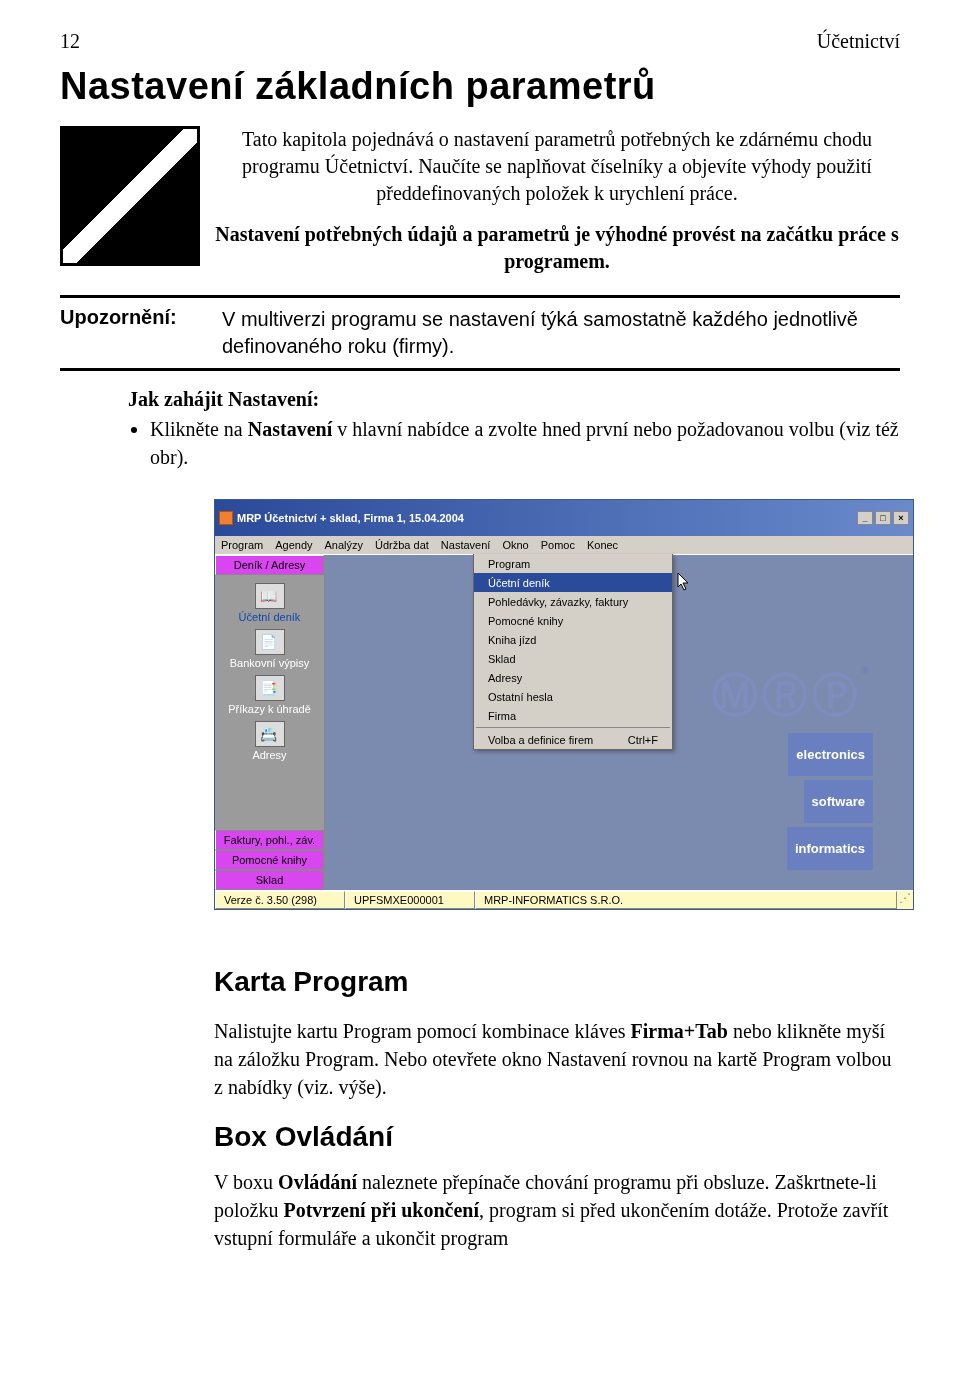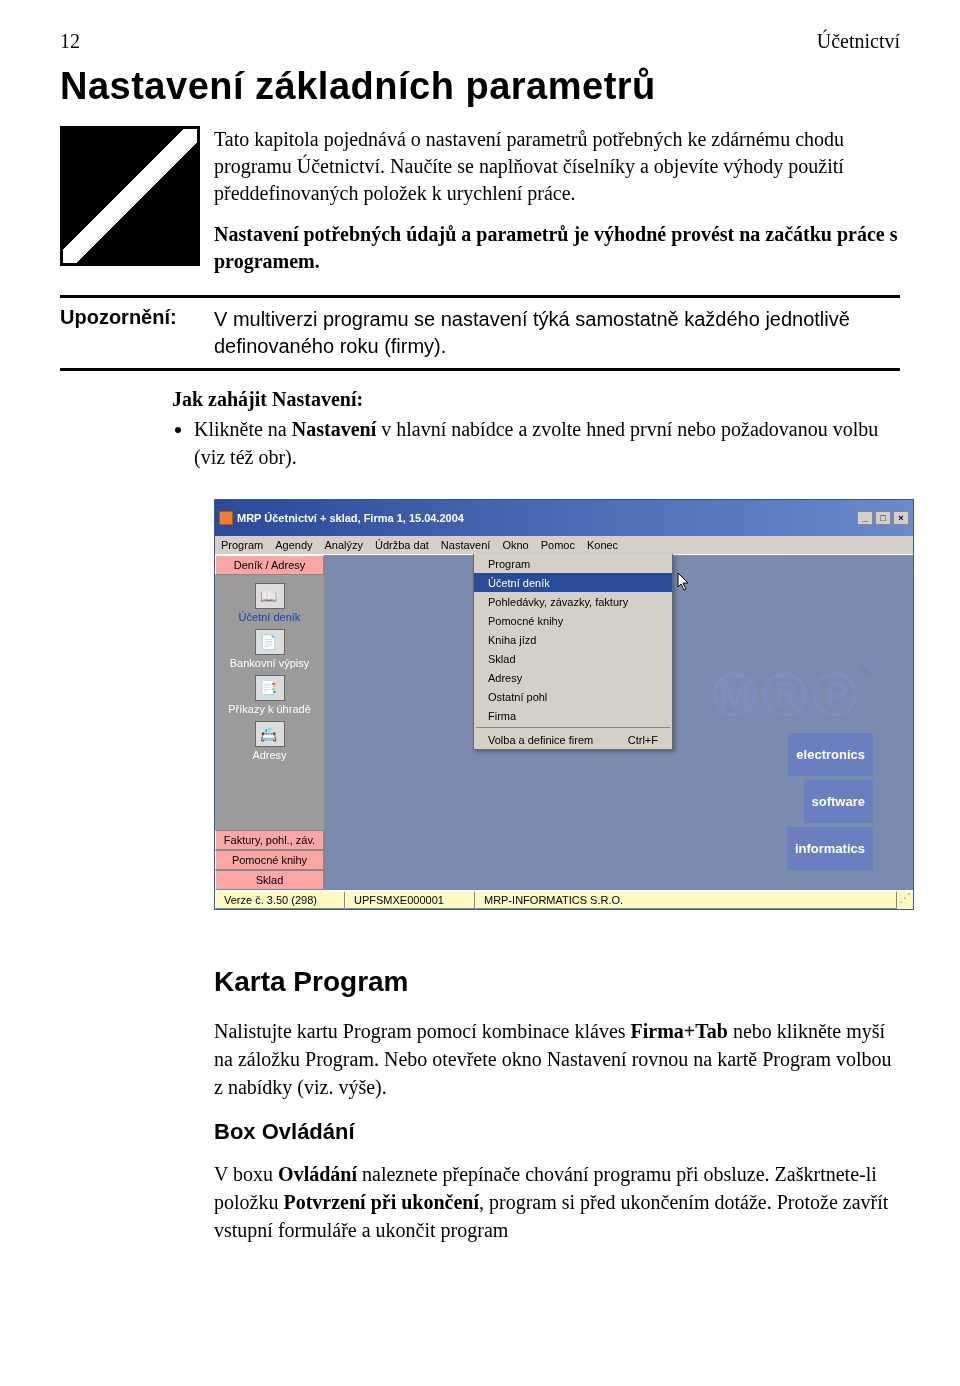--- a/index.html
+++ b/index.html
@@ -13,34 +13,34 @@
     position: relative;
   }
   .page-header { display: flex; justify-content: space-between; font-size: 20px; margin-bottom: 12px; }
   .main-heading {
     font-family: Arial, Helvetica, sans-serif;
     font-weight: 700;
     font-size: 38px;
     letter-spacing: 0.5px;
     margin-bottom: 18px;
   }
-  .intro-row { display: flex; gap: 14px; }
+  .intro-row { display: flex; gap: 14px; text-align: center; }
   .icon-box {
     width: 140px; height: 140px;
     border: 3px solid #000;
     background: linear-gradient(135deg,#000 0%,#000 45%,#fff 45%,#fff 55%,#000 55%,#000 100%);
     flex-shrink: 0;
   }
   .intro-text { flex: 1; font-size: 20px; line-height: 1.35; }
   .intro-text p { margin-bottom: 14px; }
   .intro-text .bold-line { font-weight: 700; }
-  .upo-row { display: flex; gap: 14px; border-top: 3px solid #000; border-bottom: 3px solid #000; margin-top: 6px; padding: 8px 0; }
+  .upo-row { display: flex; gap: 22px; border-top: 3px solid #000; border-bottom: 3px solid #000; margin-top: 6px; padding: 8px 0; }
   .upo-label { width: 140px; flex-shrink: 0; font-family: Arial, sans-serif; font-weight: 700; font-size: 20px; }
   .upo-body { flex: 1; font-family: Arial, sans-serif; font-size: 20px; line-height: 1.35; }
-  .after-upo { margin-left: 112px; margin-top: 14px; font-size: 20px; line-height: 1.4; }
+  .after-upo { margin-left: 68px; margin-top: 14px; font-size: 20px; line-height: 1.4; }
   .after-upo .sub-head { font-weight: 700; }
   .after-upo ul { list-style: disc; padding-left: 22px; margin-top: 2px; }
   .after-upo li .b { font-weight: 700; }
 
   
   .app-window {
     width: 700px;
     margin-left: 154px;
     margin-top: 28px;
     border: 1px solid #3a5a8a;
@@ -55,21 +55,21 @@
   }
   .titlebar .t-icon { width: 14px; height: 14px; background:#f0802e; margin-right:4px; border:1px solid #c05000;}
   .titlebar .t-title { flex:1; }
   .winbtns { display:flex; gap:2px; }
   .winbtn { width:16px; height:14px; background:#d4d0c8; border:1px solid #888; font-size:9px; line-height:12px; text-align:center; color:#000; font-weight:700;}
   .menubar { display:flex; gap:12px; padding:3px 6px; background:#d4d0c8; border-bottom:1px solid #fff;}
   .menubar span { }
   .menubar .open { background:#d4d0c8; }
   .app-body { display:flex; height:335px; position:relative; }
   .sidebar { width:110px; background:#d4d0c8; border-right:1px solid #888; display:flex; flex-direction:column; }
-  .side-tab { background:#fca5a5; border:1px solid #fff; border-bottom-color:#888; border-right-color:#888; text-align:center; padding:3px; font-size:11px;}
+  .side-tab { background:#d946ef; border:1px solid #fff; border-bottom-color:#888; border-right-color:#888; text-align:center; padding:3px; font-size:11px;}
   .side-main { flex:1; background:#9b9b9b; padding:6px 4px; display:flex; flex-direction:column; align-items:center; gap:2px; color:#fff;}
   .side-item { text-align:center; width:100%; padding:2px 0;}
   .side-item .sicon { width:30px; height:26px; margin:0 auto 2px; background:#ddd; border:1px solid #666; display:flex; align-items:center; justify-content:center; font-size:14px;}
   .side-item.active .slabel { color:#1445b0; background:none;}
   .side-item .slabel { font-size:11px; color:#fff; }
   .side-bottom .side-tab { border-top:1px solid #888; }
   .content-area { flex:1; background:#7b8aaf; position:relative; }
   .dropdown {
     position:absolute; left:0; top:0; width:200px;
     background:#d4d0c8; border:1px solid #666; border-top:none; box-shadow:2px 2px 4px rgba(0,0,0,0.3);
@@ -92,21 +92,21 @@
   .status-cell.c1 { width:130px; }
   .status-cell.c2 { width:130px; }
   .status-cell.c3 { flex:1; }
   .status-grip { width:16px; text-align:right; padding:0 2px; color:#888; font-size:12px;}
 
   
   .section2 { margin-left:154px; margin-top:52px; font-size:20px; line-height:1.4; }
   .h-karta { font-family: Arial, sans-serif; font-weight:700; font-size:28px; margin-bottom:16px;}
   .section2 p { margin-bottom:16px; }
   .section2 .bold { font-weight:700; }
-  .h-box { font-family: Arial, sans-serif; font-weight:700; font-size:22px; margin-bottom:12px; }
+  .h-box { font-family: Arial, sans-serif; font-weight:700; font-size:28px; margin-bottom:12px; }
 </style>
 </head>
 <body>
 
 <div class="page-header">
   <span>12</span>
   <span>Účetnictví</span>
 </div>
 
 <h1 class="main-heading">Nastavení základních parametrů</h1>
@@ -182,21 +182,21 @@
     </div>
     <div class="content-area">
       <div class="dropdown" style="left:148px; top:-1px;">
         <div class="dd-item">Program</div>
         <div class="dd-item sel">Účetní deník</div>
         <div class="dd-item">Pohledávky, závazky, faktury</div>
         <div class="dd-item">Pomocné knihy</div>
         <div class="dd-item">Kniha jízd</div>
         <div class="dd-item">Sklad</div>
         <div class="dd-item">Adresy</div>
-        <div class="dd-item">Ostatní pohl</div>
+        <div class="dd-item">Ostatní hesla</div>
         <div class="dd-item">Firma</div>
         <div class="dd-sep"></div>
         <div class="dd-item">
           <span>Volba a definice firem</span><span class="shortcut">Ctrl+F</span>
         </div>
       </div>
       <div class="cursor" style="left:352px; top:18px;">
         <svg viewBox="0 0 12 18">
             <path d="M0 0 L0 14 L3 11 L6 17 L8 16 L5 10 L10 10 Z" fill="#fff" stroke="#000" stroke-width="1"></path>
           </svg>

